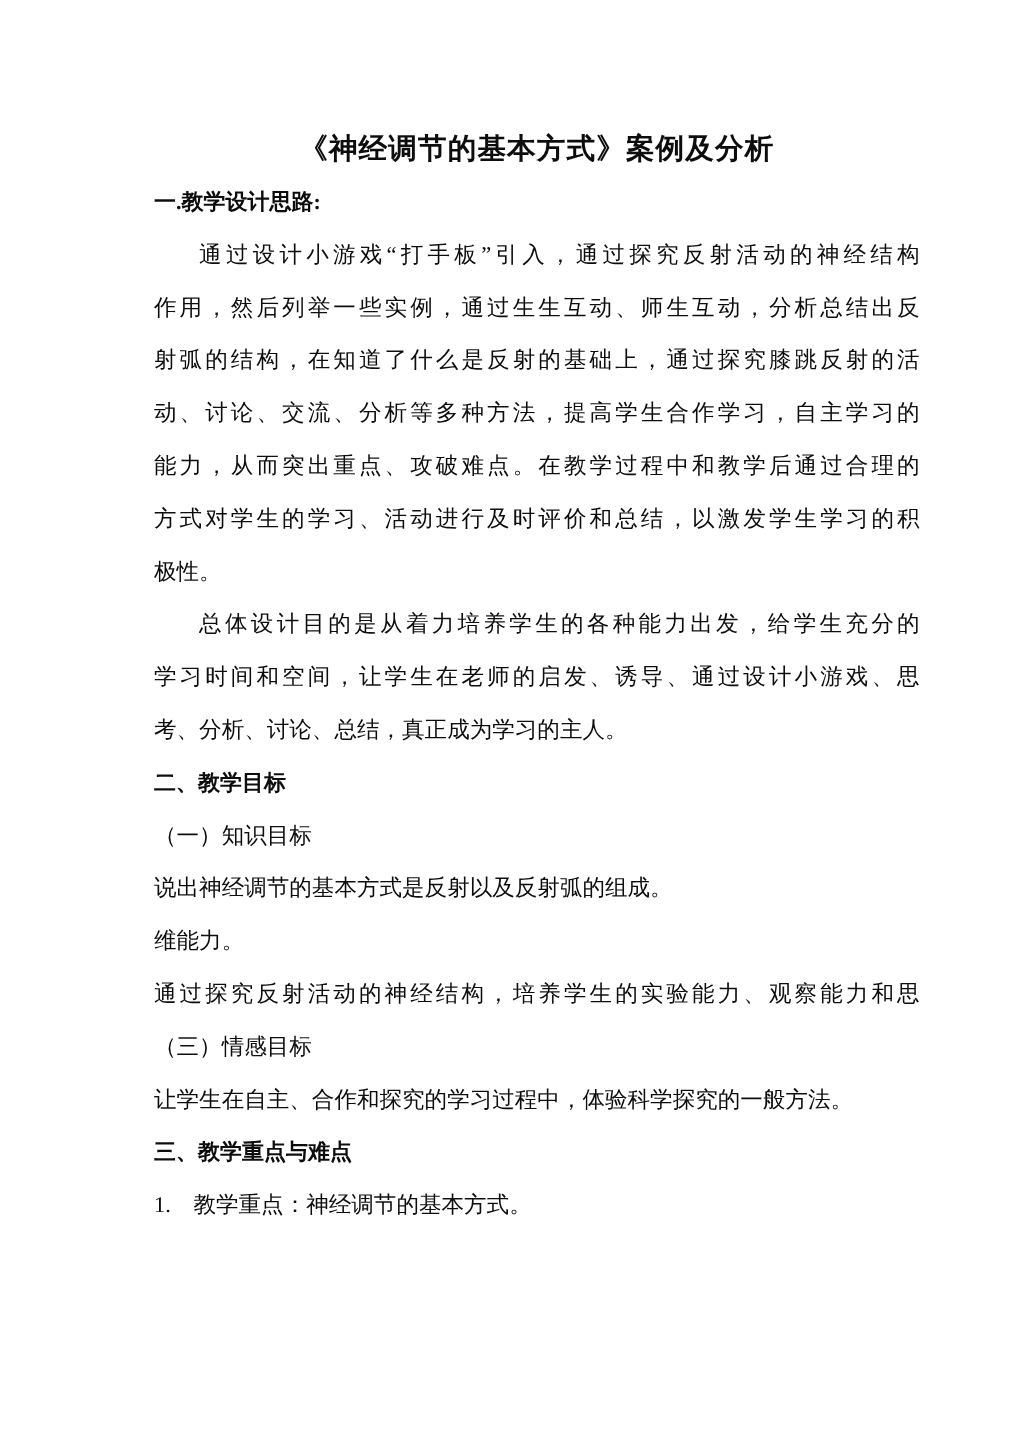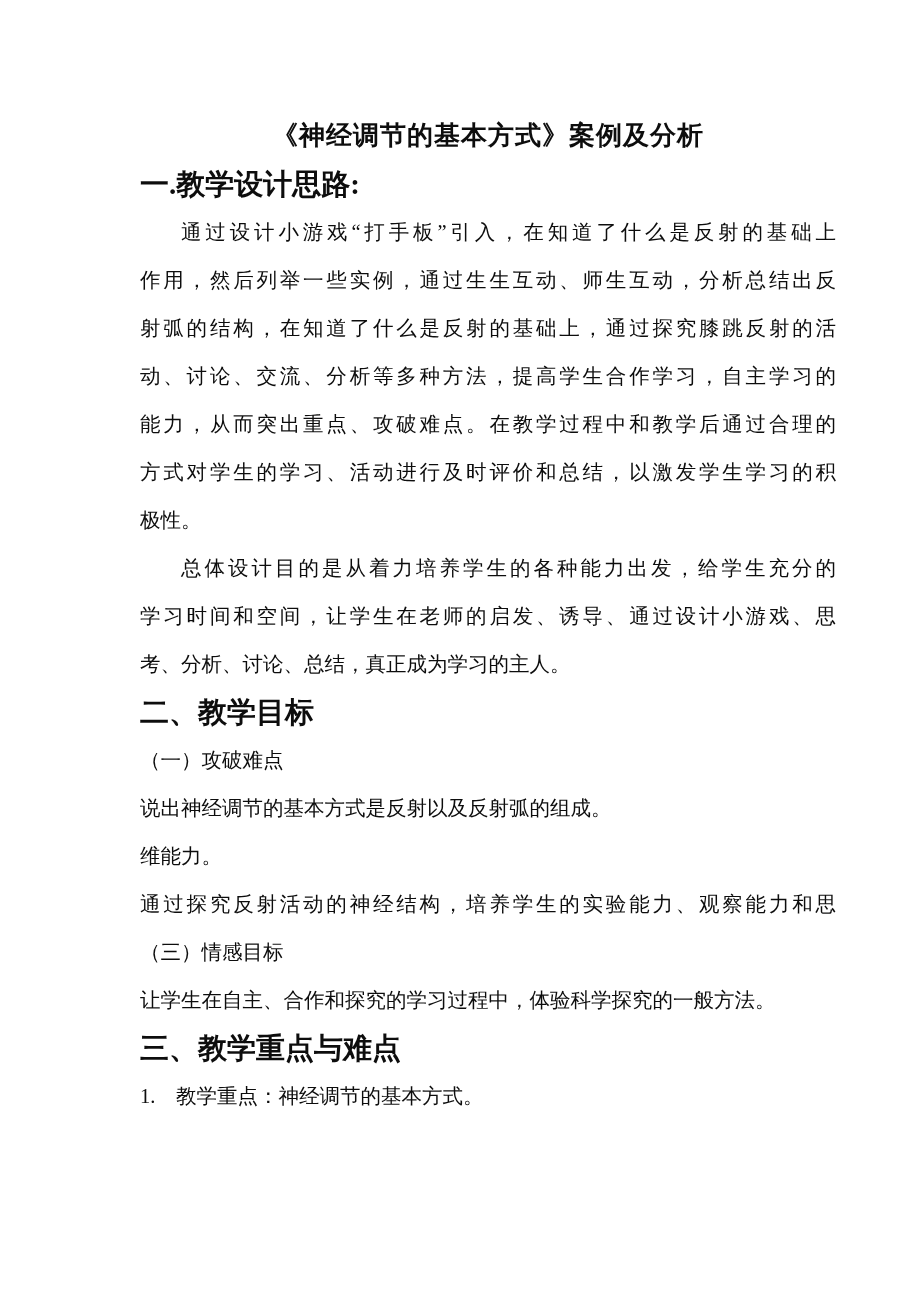--- a/index.html
+++ b/index.html
@@ -34,48 +34,48 @@
   .indent {
     text-indent: 41px;
   }
   .doc-title {
     font-size: 26px;
     font-weight: 700;
     text-align: center;
     letter-spacing: 1px;
   }
   .hd {
-    font-size: 29px;
+    font-size: 20px;
     font-weight: 700;
   }
 </style>
 </head>
 <body>
 
 <div class="page">
 
   <div class="ln doc-title">《神经调节的基本方式》案例及分析</div>
 
   <div class="ln hd">一.教学设计思路:</div>
 
-  <div class="ln fill indent">通过设计小游戏“打手板”引入，在知道了什么是反射的基础上</div>
+  <div class="ln fill indent">通过设计小游戏“打手板”引入，通过探究反射活动的神经结构</div>
   <div class="ln fill">作用，然后列举一些实例，通过生生互动、师生互动，分析总结出反</div>
   <div class="ln fill">射弧的结构，在知道了什么是反射的基础上，通过探究膝跳反射的活</div>
   <div class="ln fill">动、讨论、交流、分析等多种方法，提高学生合作学习，自主学习的</div>
   <div class="ln fill">能力，从而突出重点、攻破难点。在教学过程中和教学后通过合理的</div>
   <div class="ln fill">方式对学生的学习、活动进行及时评价和总结，以激发学生学习的积</div>
   <div class="ln">极性。</div>
 
   <div class="ln fill indent">总体设计目的是从着力培养学生的各种能力出发，给学生充分的</div>
   <div class="ln fill">学习时间和空间，让学生在老师的启发、诱导、通过设计小游戏、思</div>
   <div class="ln">考、分析、讨论、总结，真正成为学习的主人。</div>
 
   <div class="ln hd">二、教学目标</div>
 
-  <div class="ln">（一）攻破难点</div>
+  <div class="ln">（一）知识目标</div>
   <div class="ln">说出神经调节的基本方式是反射以及反射弧的组成。</div>
 
   <div class="ln">维能力。</div>
   <div class="ln fill">通过探究反射活动的神经结构，培养学生的实验能力、观察能力和思</div>
 
   <div class="ln">（三）情感目标</div>
   <div class="ln">让学生在自主、合作和探究的学习过程中，体验科学探究的一般方法。</div>
 
   <div class="ln hd">三、教学重点与难点</div>
 

